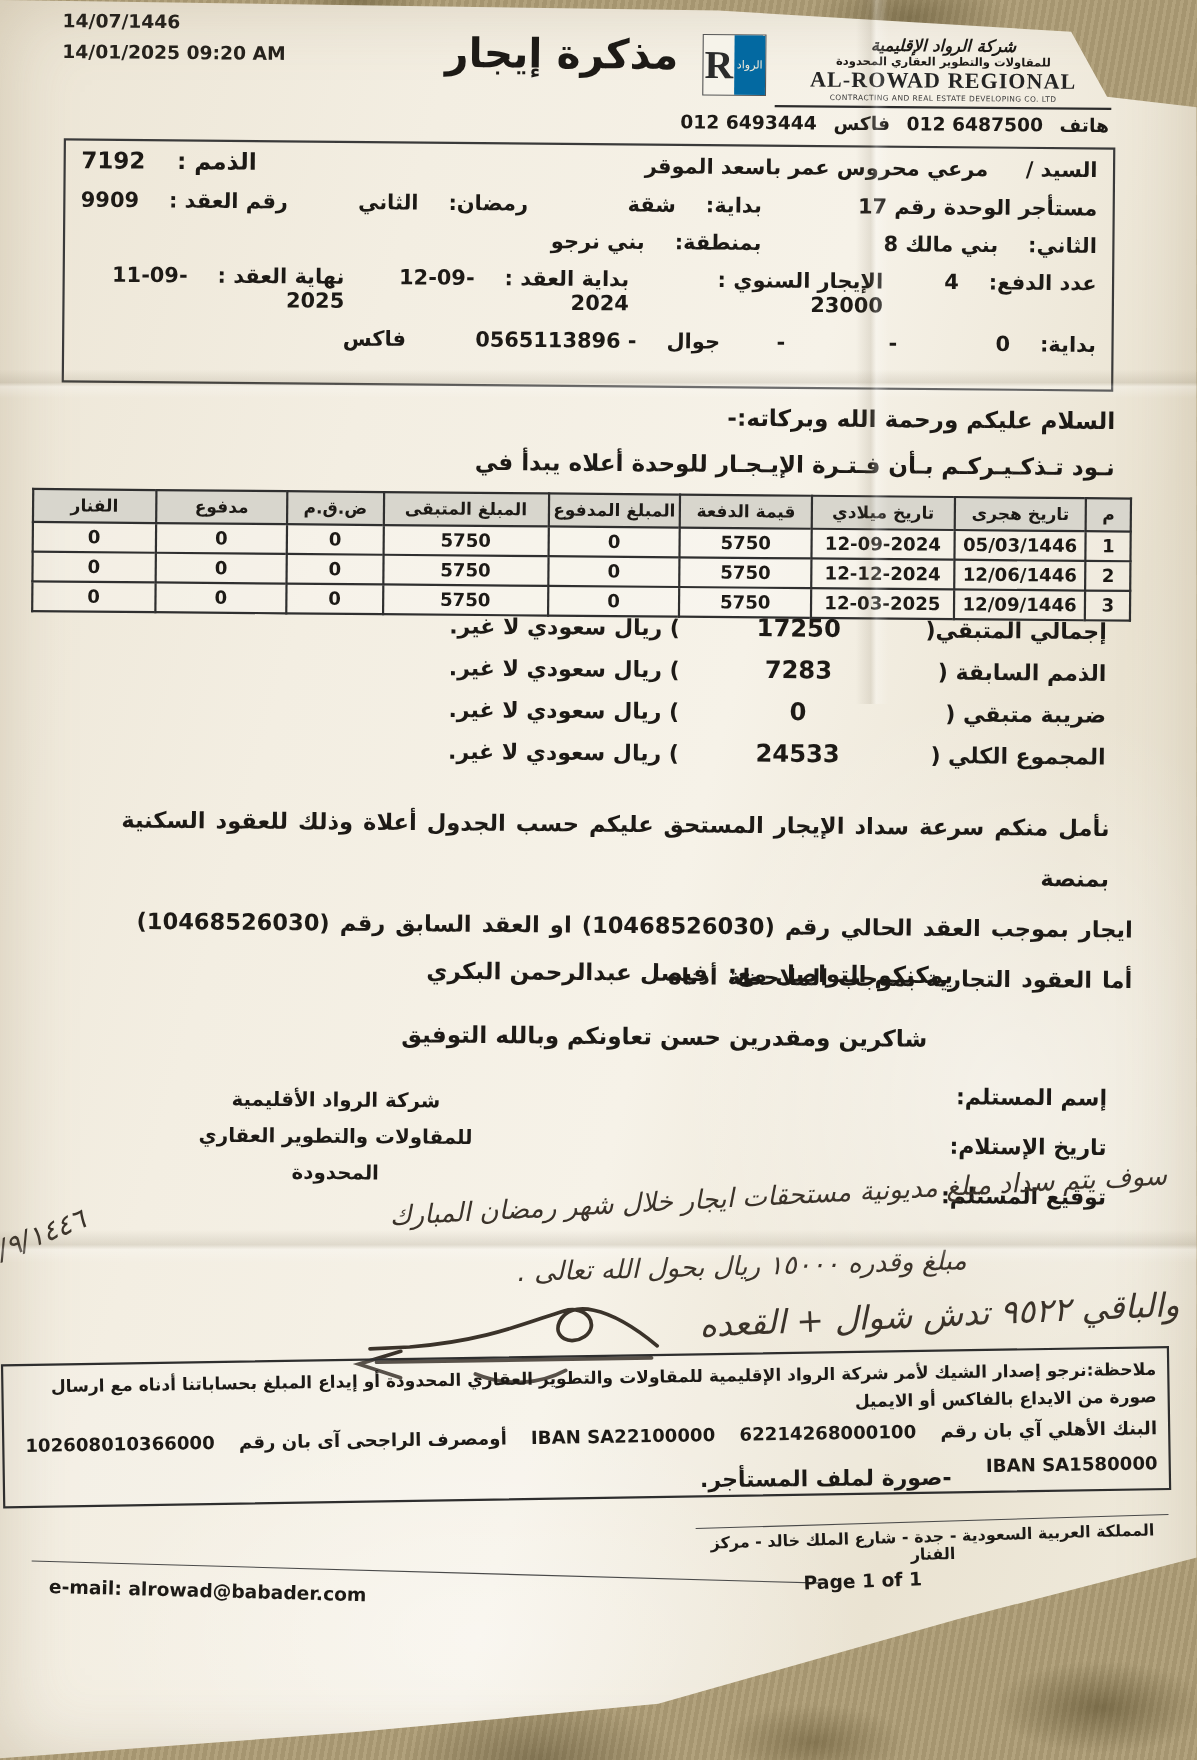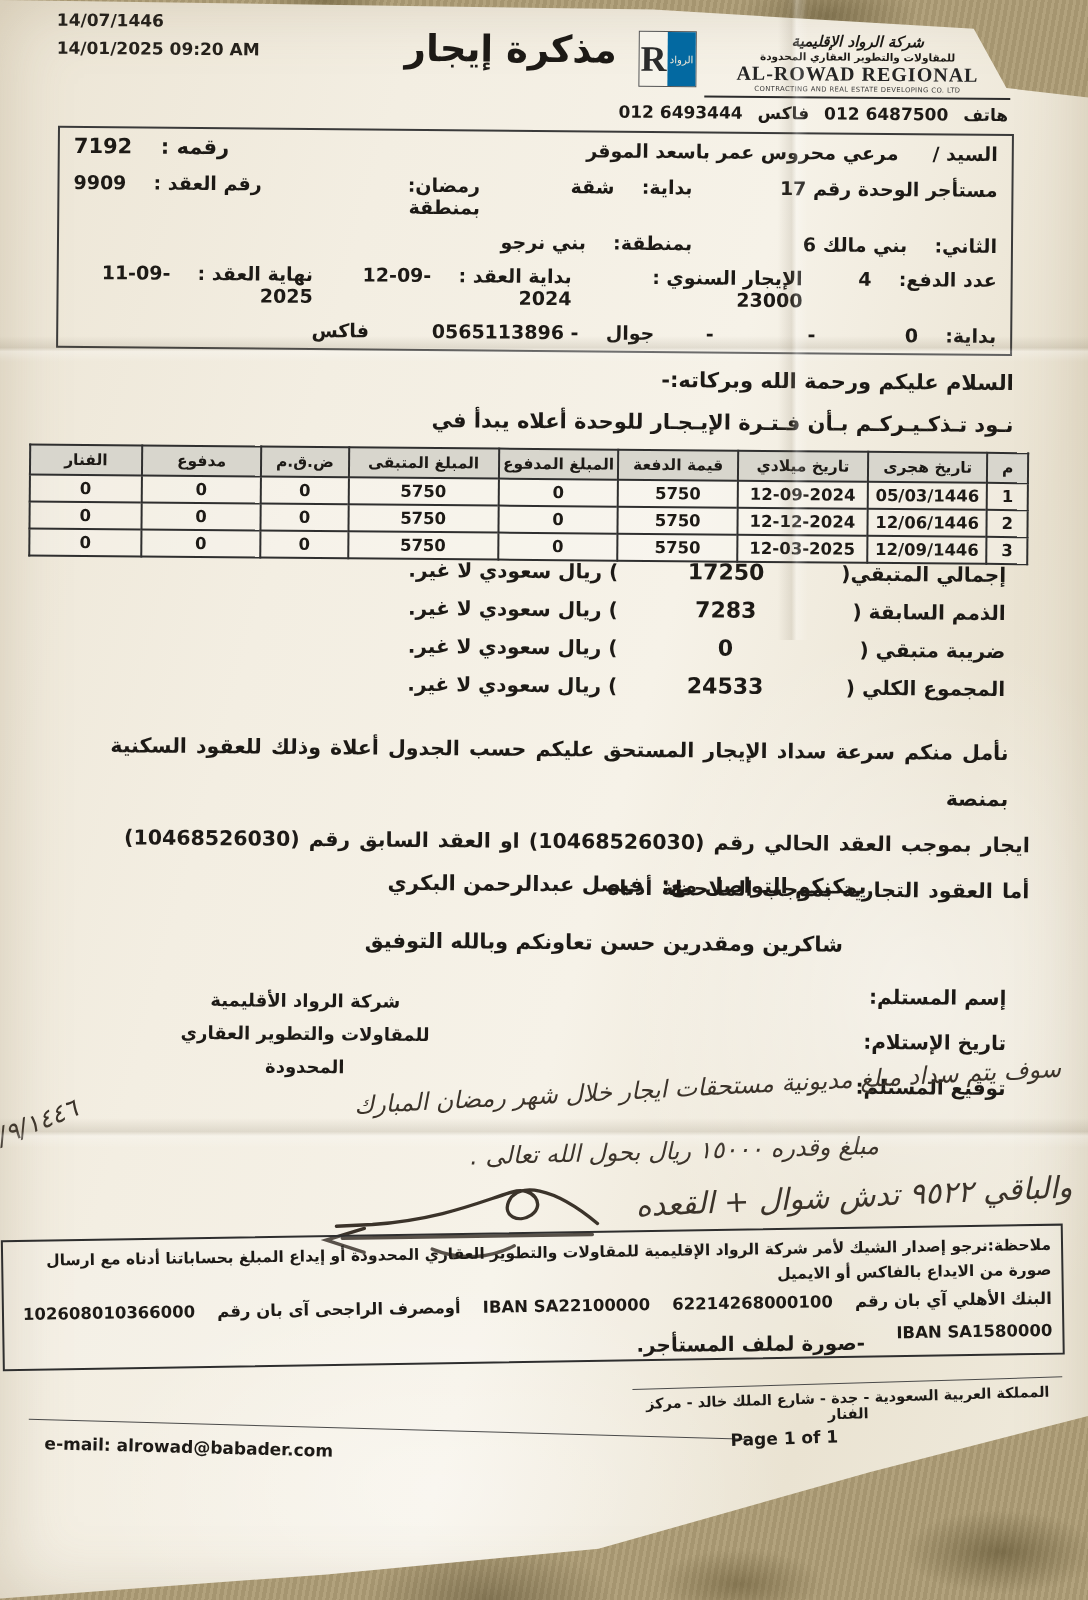--- a/index.html
+++ b/index.html
@@ -143,51 +143,51 @@
     <span class="num">012 6487500</span>
     <span>فاكس</span>
     <span class="num">012 6493444</span>
   </div>
 
   <div class="abs info-box">
     <div class="ib-row rowAB">
       <span class="sayyid">السيد /</span>
       <span>مرعي محروس عمر باسعد  الموقر</span>
       <span class="left memo-no">
-        <span>رقمه :</span>
+        <span>الذمم :</span>
         <span class="gap"></span>
         <span class="num">7192</span>
       </span>
     </div>
     <div class="ib-row rowC">
       <span class="seg1">
         <span>مستأجر الوحدة رقم</span>
         <span class="num">17</span>
       </span>
       <span class="seg2">
         <span>بداية:</span>
         <span class="gap"></span>
         <span>شقة</span>
       </span>
       <span class="seg3">
         <span>رمضان:</span>
         <span class="gap"></span>
-        <span>بمنطقة</span>
+        <span>الثاني</span>
       </span>
       <span class="left">
         <span>رقم العقد :</span>
         <span class="gap"></span>
         <span class="num">9909</span>
       </span>
     </div>
     <div class="ib-row rowD">
       <span class="seg1">
         <span>الثاني:</span>
         <span class="gap"></span>
-        <span>بني مالك 6</span>
+        <span>بني مالك 8</span>
       </span>
       <span>
         <span>بمنطقة:</span>
         <span class="gap"></span>
         <span>بني نرجو</span>
       </span>
     </div>
     <div class="ib-row rowE">
       <span class="seg1">
         <span>عدد الدفع:</span>

